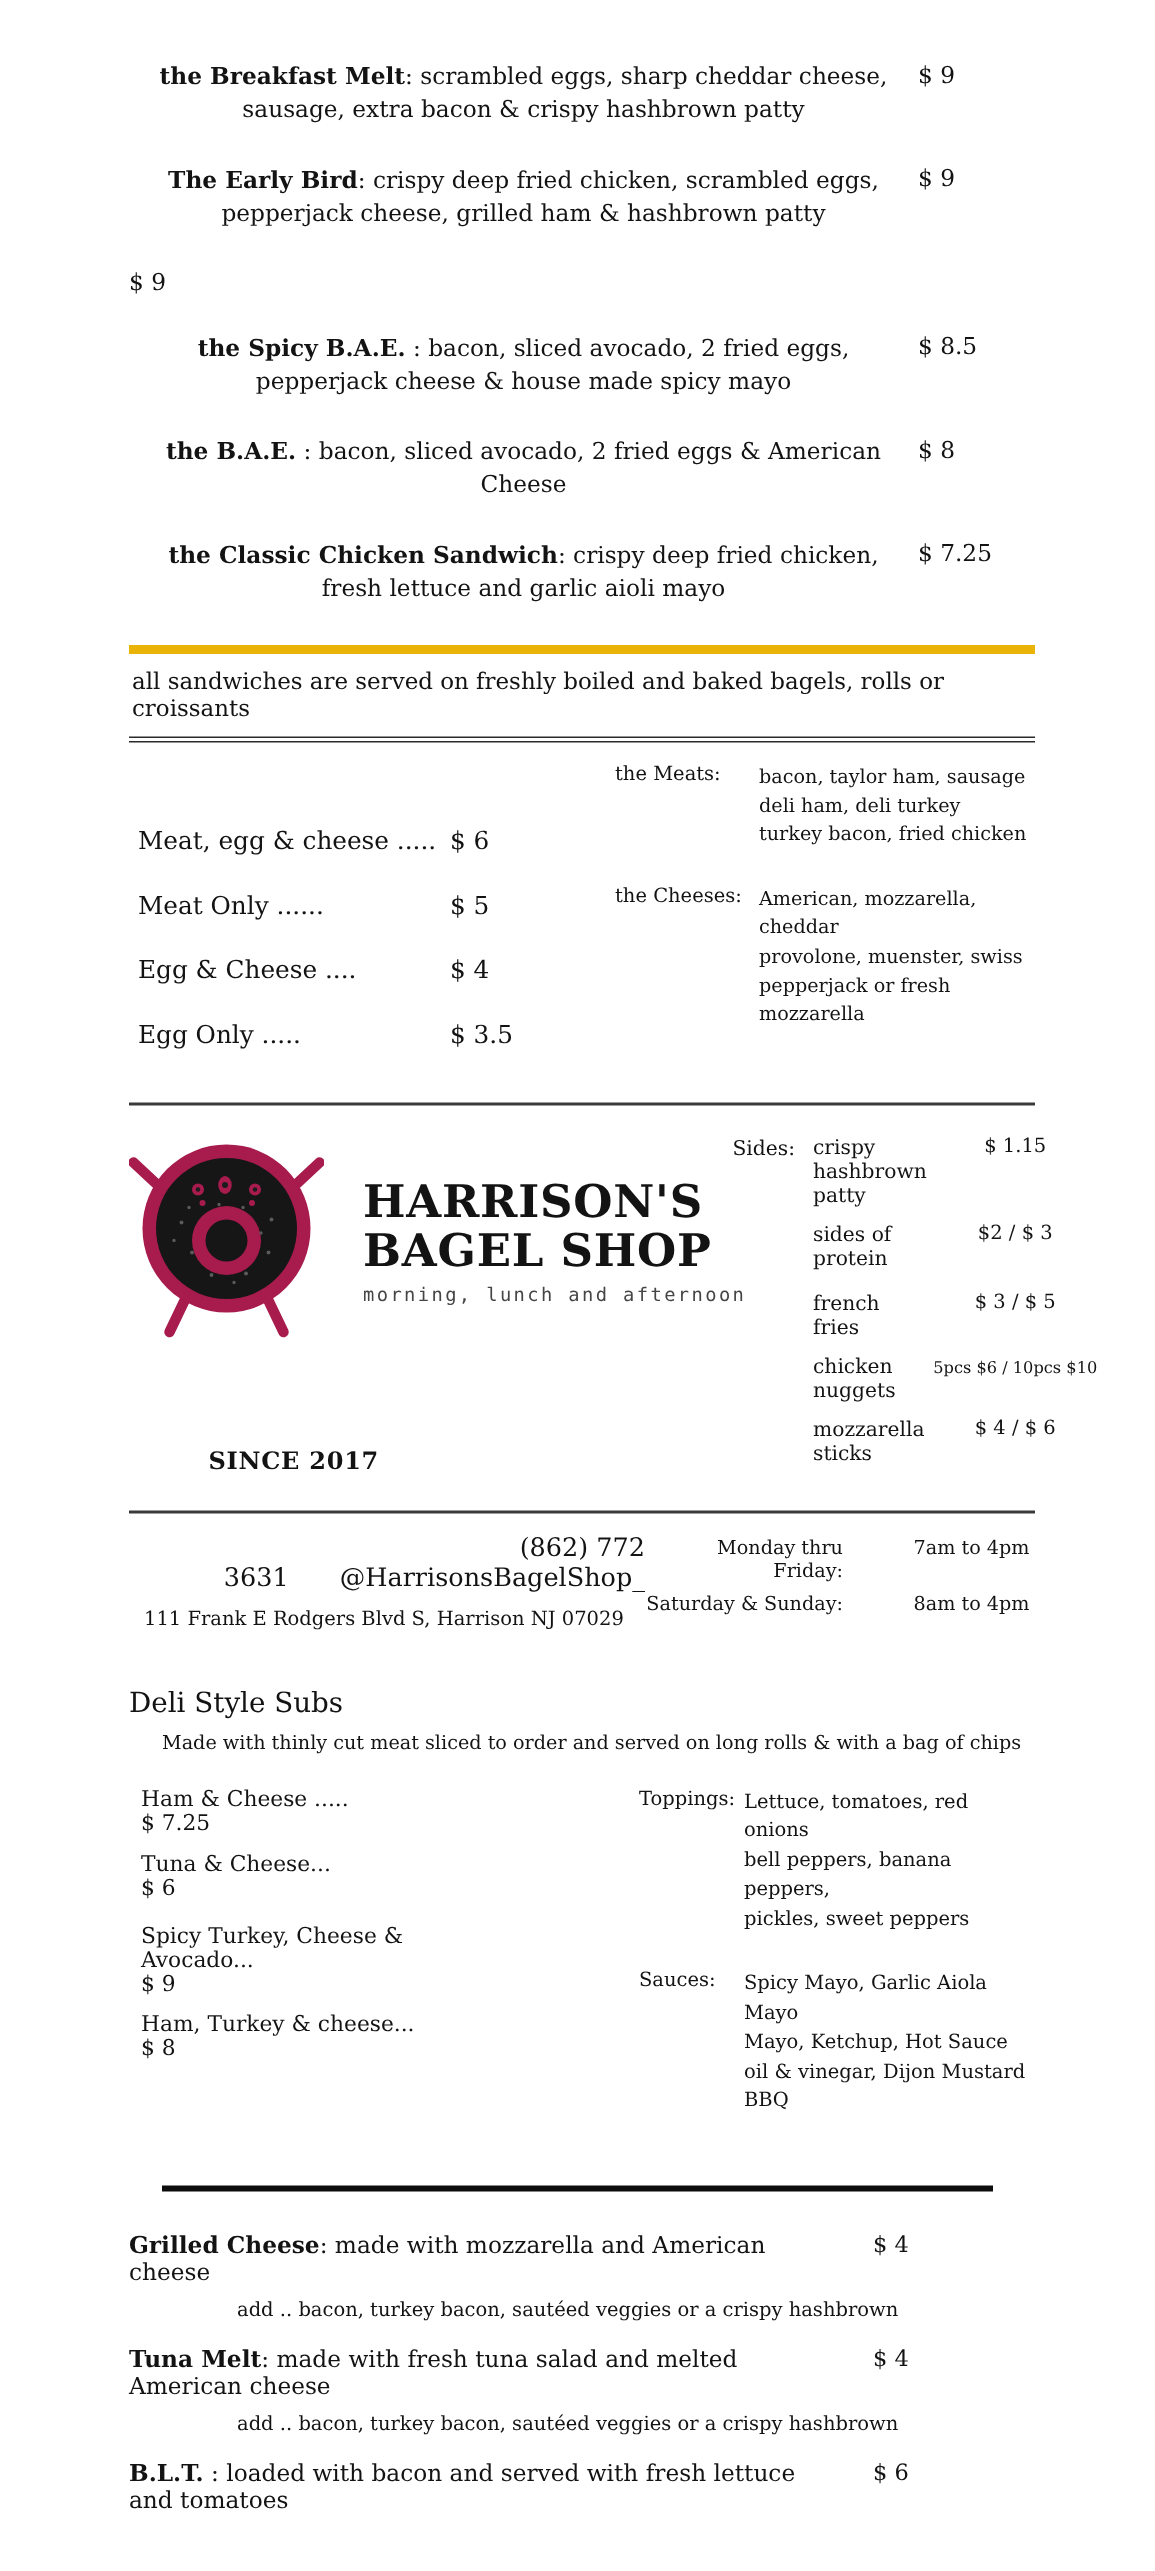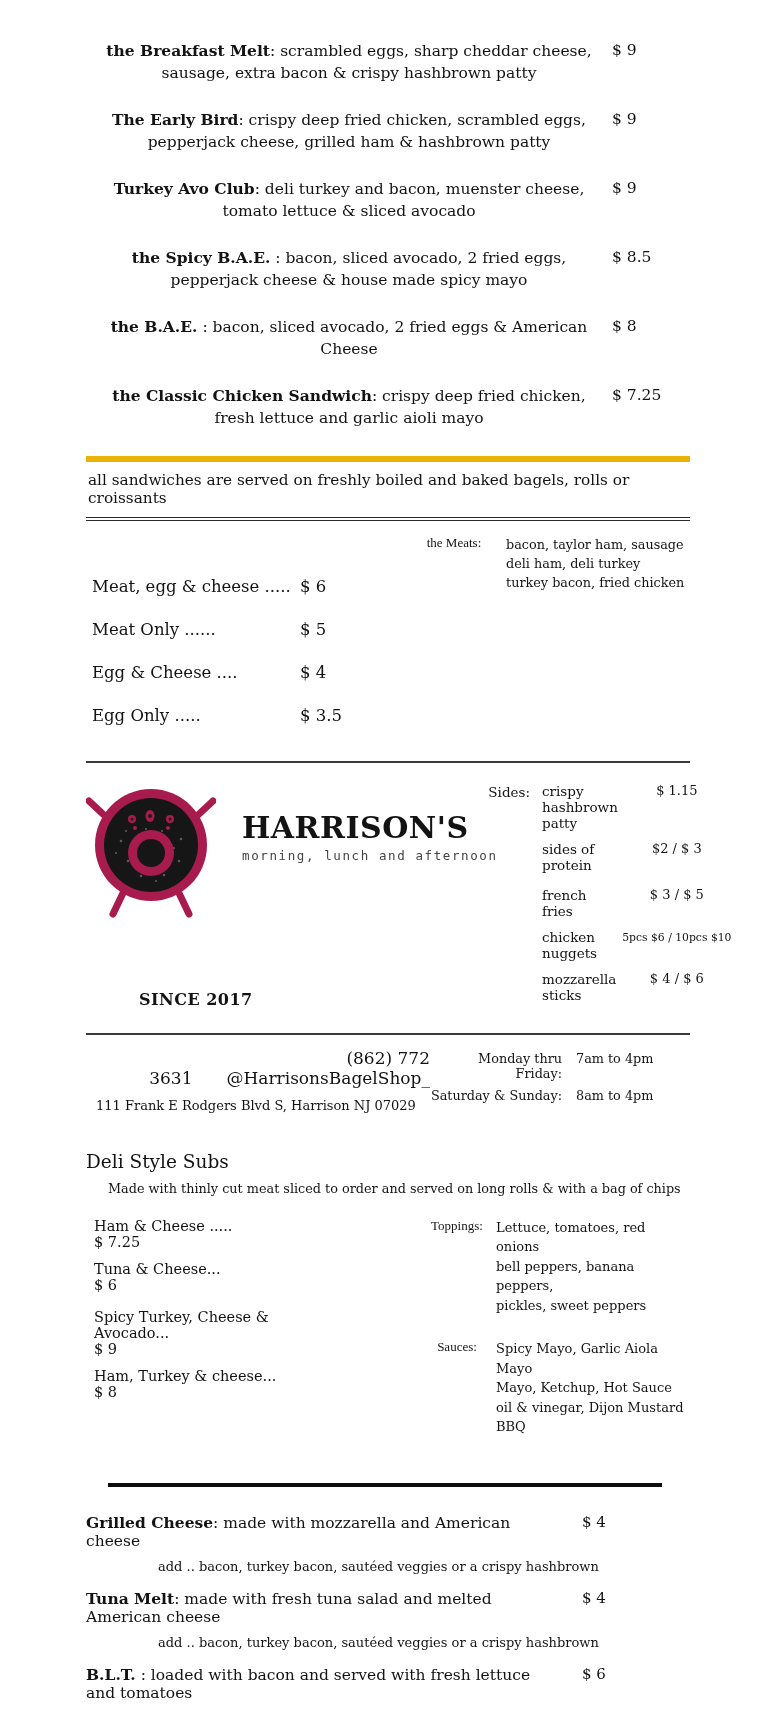--- a/index.html
+++ b/index.html
@@ -15,21 +15,21 @@
   
   .note { border-top:6px solid #eab308; border-bottom:4px double #2a2a2a; padding:9px 2px 10px; font-size:15.3px; margin:26px 0 14px; }
 
   
   .byo { display:flex; }
   .byo-left { width:318px; padding-left:6px; padding-top:18px; }
   .byo-row { display:flex; margin-bottom:16px; font-size:16.5px;margin-top:24px; }
   .byo-label { width:208px; }
   .byo-right { flex:1; padding-top:0; }
   .def-row { display:flex; margin-bottom:24px; }
-  .def-label { width:88px; text-align:center; margin-right:8px; font-size:13px; flex-shrink:0;font-family:Liberation Serif, serif; }
+  .def-label { width:88px; text-align:left; margin-right:8px; font-size:13px; flex-shrink:0; }
   .def-value { font-size:12.8px; line-height:1.5; white-space:pre-line; }
 
   .divider-thin { border:none; border-top:2px solid #3a3a3a; margin:20px 0 0 0; }
 
   
   .logo-row { display:flex; margin-top:8px; }
   .logo-block { position:relative; display:flex; width:392px; flex-shrink:0;gap:24px; }
   .bagel-svg { width:130px; height:150px; flex-shrink:0; }
   .wordmark { padding-top:40px; margin-left:2px; }
   .wm-line { font-size:30px; font-weight:bold; letter-spacing:0.5px; line-height:1.1; white-space:nowrap; }
@@ -44,21 +44,21 @@
   .side-price { width:118px; text-align:center; font-size:13px; }
   .side-price.small-price { font-size:10.8px; padding-top:2px; }
 
   
   .contact-row { display:flex; margin-top:13px; }
   .contact-left { flex:1; }
   .contact-line1 { font-size:17px; font-weight:normal;text-align:right; }
   .insta { margin-left:34px; }
   .address { font-size:13px; margin-top:10px; padding-left:10px; font-weight:normal; }
   .hours { width:260px; padding-top:3px; }
-  .hours-row { display:flex; font-size:12.8px; margin-bottom:7px; }
+  .hours-row { display:flex; font-size:12.8px; margin-bottom:7px;gap:33px; }
   .hours-days { width:132px; text-align:right; }
   .hours-time { margin-left:14px; }
 
   
   .section-header { font-size:18.5px; margin-top:38px; }
   .section-sub { font-size:12.8px; margin:9px 0 0 22px; }
 
   
   .deli-cols { display:flex; margin-top:22px; }
   .deli-left { width:332px; padding-left:8px; }
@@ -86,21 +86,20 @@
   <div>
     <div class="feat-row">
       <p class="feat-text"><span class="bold">the Breakfast Melt</span><span>: scrambled eggs, sharp cheddar cheese, sausage, extra bacon &amp; crispy hashbrown patty</span></p>
       <div class="feat-price">$ 9</div>
     </div>
     <div class="feat-row">
       <p class="feat-text"><span class="bold">The Early Bird</span><span>: crispy deep fried chicken, scrambled eggs, pepperjack cheese, grilled ham &amp; hashbrown patty</span></p>
       <div class="feat-price">$ 9</div>
     </div>
     <div class="feat-row">
-      <p class="feat-text"><span class="bold">Turkey Avo Club</span><span>: deli turkey and bacon, muenster cheese, tomato lettuce &amp; sliced avocado</span></p>
       <div class="feat-price">$ 9</div>
     </div>
     <div class="feat-row">
       <p class="feat-text"><span class="bold">the Spicy B.A.E.</span><span> : bacon, sliced avocado, 2 fried eggs, pepperjack cheese &amp; house made spicy mayo</span></p>
       <div class="feat-price">$ 8.5</div>
     </div>
     <div class="feat-row">
       <p class="feat-text"><span class="bold">the B.A.E.</span><span> : bacon, sliced avocado, 2 fried eggs &amp; American Cheese</span></p>
       <div class="feat-price">$ 8</div>
     </div>
@@ -130,20 +129,26 @@
           <span class="byo-label">Egg Only .....</span>
           <span class="byo-price">$ 3.5</span>
         </div>
     </div>
     <div class="byo-right">
       <div class="def-row">
           <span class="def-label">the Meats:</span>
           <span class="def-value">bacon, taylor ham, sausage
 deli ham, deli turkey
 turkey bacon, fried chicken</span>
+        </div>
+      <div class="def-row">
+          <span class="def-label">the Cheeses:</span>
+          <span class="def-value">American, mozzarella, cheddar
+provolone, muenster, swiss
+pepperjack or fresh mozzarella</span>
         </div>
     </div>
   </div>
 
   <hr class="divider-thin">
 
   <div class="logo-row">
     <div class="logo-block">
       <svg class="bagel-svg" viewBox="0 0 130 150">
         <g stroke="#a81b4d" stroke-width="7" stroke-linecap="round">
@@ -178,20 +183,21 @@
           <circle cx="30" cy="82" r="1.1"></circle>
             <circle cx="70" cy="110" r="1.1"></circle>
           <circle cx="88" cy="77" r="1.1"></circle>
             <circle cx="40" cy="60" r="1.1"></circle>
           <circle cx="60" cy="58" r="1.1"></circle>
             <circle cx="76" cy="60" r="1.1"></circle>
         </g>
       </svg>
       <div class="wordmark">
         <div class="wm-line">HARRISON'S</div>
+        <div class="wm-line">BAGEL SHOP</div>
         <div class="tagline">morning, lunch and afternoon</div>
       </div>
       <div class="since">SINCE 2017</div>
     </div>
     <div class="sides-block">
       <div class="sides-label">Sides:</div>
       <div class="sides-list">
         <div class="side-row">
             <span class="side-name">crispy hashbrown patty</span>
             <span class="side-price">$ 1.15</span>

